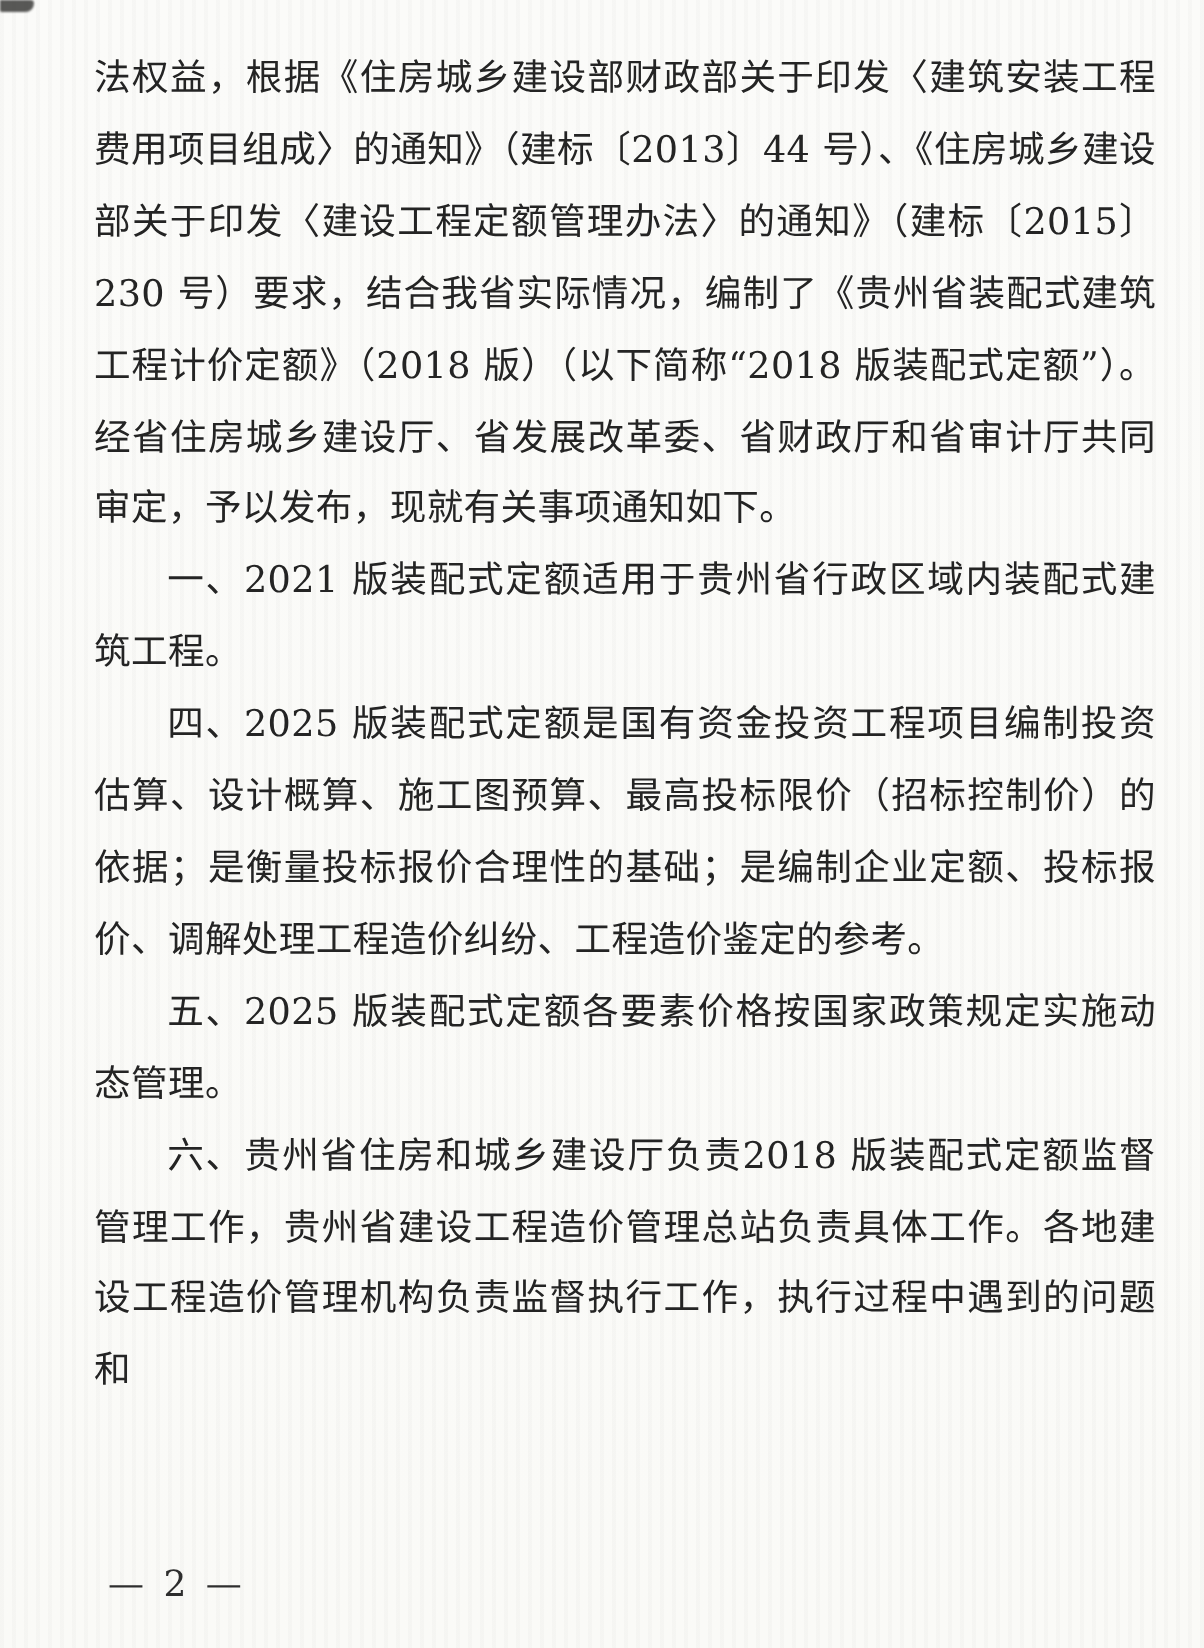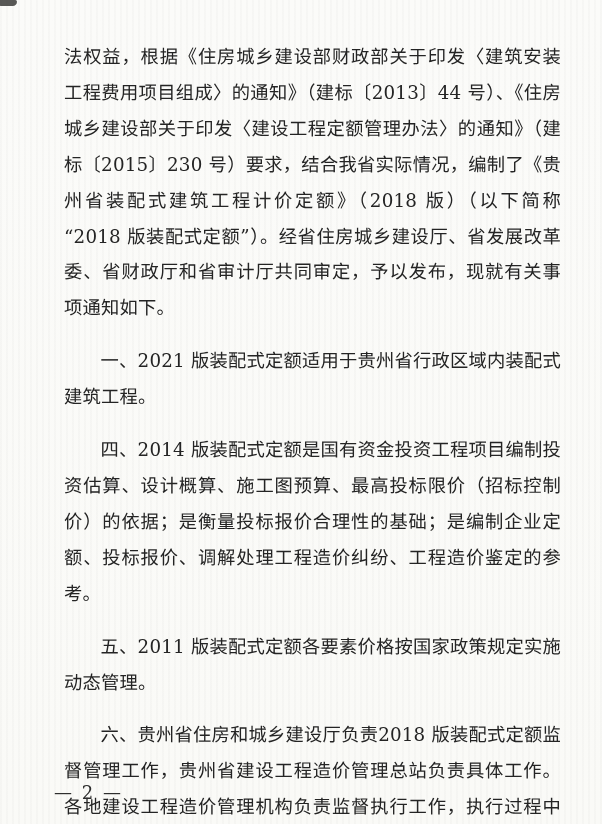--- a/index.html
+++ b/index.html
@@ -41,21 +41,21 @@
     width: 531px;
     font-size: 18.3px;
     line-height: 35.9px;
     color: #242424;
     text-align: justify;
     text-justify: inter-ideograph;
     letter-spacing: 0.2px;
     -webkit-font-smoothing: antialiased;
   }
   .content p {
-    margin: 17px;
+    margin: 0;
     padding: 0;
   }
   .content p.indent {
     text-indent: 2em;
   }
   .page-number {
     position: absolute;
     left: 54px;
     top: 782px;
     font-size: 18px;
@@ -67,20 +67,20 @@
 </head>
 <body>
 
 <div class="page">
 
   <div class="corner-smudge"></div>
 
   <div class="content">
     <p>法权益，根据《住房城乡建设部财政部关于印发〈建筑安装工程费用项目组成〉的通知》（建标〔2013〕44 号）、《住房城乡建设部关于印发〈建设工程定额管理办法〉的通知》（建标〔2015〕230 号）要求，结合我省实际情况，编制了《贵州省装配式建筑工程计价定额》（2018 版）（以下简称“2018 版装配式定额”）。经省住房城乡建设厅、省发展改革委、省财政厅和省审计厅共同审定，予以发布，现就有关事项通知如下。</p>
     <p class="indent">一、2021 版装配式定额适用于贵州省行政区域内装配式建筑工程。</p>
-    <p class="indent">四、2014 版装配式定额是国有资金投资工程项目编制投资估算、设计概算、施工图预算、最高投标限价（招标控制价）的依据；是衡量投标报价合理性的基础；是编制企业定额、投标报价、调解处理工程造价纠纷、工程造价鉴定的参考。</p>
-    <p class="indent">五、2011 版装配式定额各要素价格按国家政策规定实施动态管理。</p>
+    <p class="indent">四、2025 版装配式定额是国有资金投资工程项目编制投资估算、设计概算、施工图预算、最高投标限价（招标控制价）的依据；是衡量投标报价合理性的基础；是编制企业定额、投标报价、调解处理工程造价纠纷、工程造价鉴定的参考。</p>
+    <p class="indent">五、2025 版装配式定额各要素价格按国家政策规定实施动态管理。</p>
     <p class="indent">六、贵州省住房和城乡建设厅负责2018 版装配式定额监督管理工作，贵州省建设工程造价管理总站负责具体工作。各地建设工程造价管理机构负责监督执行工作，执行过程中遇到的问题和</p>
   </div>
 
   <div class="page-number">— 2 —</div>
 
 </div>
 
 </body></html>

